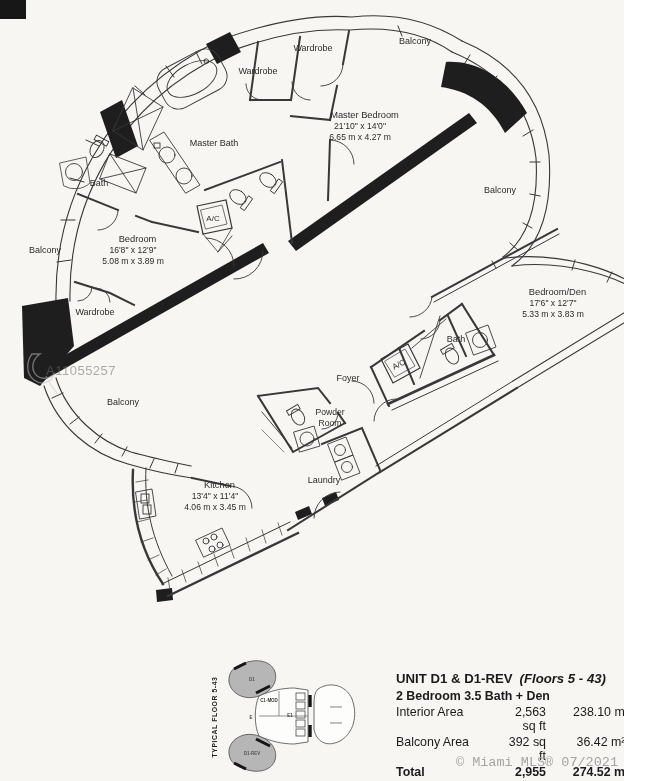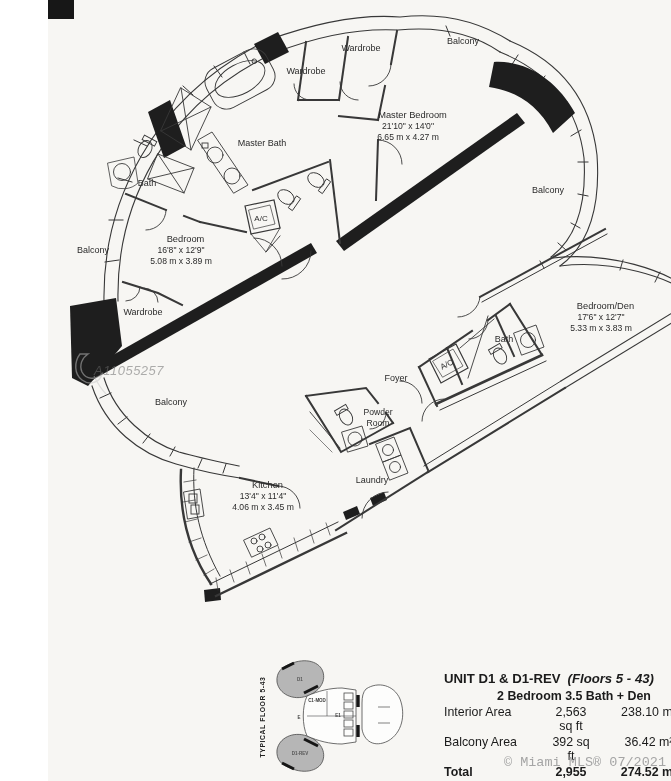--- a/index.html
+++ b/index.html
@@ -1,44 +1,44 @@
 <!DOCTYPE html>
 <html><head>
 <meta charset="utf-8">
 <style>
   html,body{margin:0;padding:0;}
   .stage{position:relative;width:624px;height:781px;background:#f7f6f3;overflow:hidden;
-         font-family:"Liberation Sans",sans-serif;color:#252525;margin-left:48px;}
+         font-family:"Liberation Sans",sans-serif;color:#252525;}
   .scan-artifact{position:absolute;left:0;top:0;width:26px;height:19px;background:#171717;}
   svg{display:block;}
   .plan-svg{position:absolute;left:0;top:0;}
   
   .lbl{position:absolute;transform:translate(-50%,-50%);font-size:9px;line-height:10px;
        white-space:nowrap;color:#2b2b2b;}
   .room{position:absolute;transform:translate(-50%,-50%);text-align:center;font-size:8.6px;
         line-height:11px;white-space:nowrap;color:#2b2b2b;}
   .room .rname{font-size:9.3px;padding-left:9px;}
   .rot{transform:translate(-50%,-50%) rotate(-27deg);}
   .watermark{position:absolute;left:46px;top:363px;font-size:13px;color:rgba(110,110,110,.55);
-             letter-spacing:.5px;font-style:italic;}
+             letter-spacing:.5px;}
   .wm-logo{position:absolute;left:24px;top:340px;opacity:.5;}
   
   .keyplan{position:absolute;left:212px;top:655px;}
   .kp-side{position:absolute;left:214px;top:717px;transform:translate(-50%,-50%) rotate(-90deg);
            font-size:6.8px;font-weight:bold;letter-spacing:.6px;color:#222;white-space:nowrap;}
   .kp-unit{position:absolute;transform:translate(-50%,-50%);font-size:4.5px;font-weight:bold;
            color:#3a3a3a;white-space:nowrap;}
   
   .info{position:absolute;left:396px;top:671px;width:260px;color:#1b1b1b;}
   .info-title{font-size:13.2px;font-weight:bold;white-space:nowrap;}
   .info-title .floors{font-style:italic;margin-left:7px;text-align:center;}
-  .info-sub{font-size:12.4px;font-weight:bold;margin-top:3px;text-align:center;}
+  .info-sub{font-size:12.4px;font-weight:bold;margin-top:3px;}
   .info-row{display:flex;font-size:12.4px;margin-top:2px;line-height:14px;}
   .info-row .c1{width:104px;}
-  .info-row .c2{width:46px;text-align:center;}
+  .info-row .c2{width:46px;text-align:right;}
   .info-row .c3{flex:1;text-align:center;}
   .info-row.total{font-weight:bold;}
   .footer{position:absolute;right:6px;top:755px;font-size:13.5px;color:#a5a5a5;font-family:Liberation Mono, monospace;}
 </style>
 </head>
 <body>
 
 <div class="stage">
 
   <div class="scan-artifact"></div>
@@ -291,21 +291,21 @@
   <div class="room" style="left:360px;top:126px">
     <div class="rname">Master Bedroom</div>
     <div>21'10" x 14'0"</div>
     <div>6.65 m x 4.27 m</div>
   </div>
   <div class="room" style="left:133px;top:250px">
     <div class="rname">Bedroom</div>
     <div>16'8" x 12'9"</div>
     <div>5.08 m x 3.89 m</div>
   </div>
-  <div class="room" style="left:553px;top:317px">
+  <div class="room" style="left:553px;top:303px">
     <div class="rname">Bedroom/Den</div>
     <div>17'6" x 12'7"</div>
     <div>5.33 m x 3.83 m</div>
   </div>
   <div class="room" style="left:215px;top:496px">
     <div class="rname">Kitchen</div>
     <div>13'4" x 11'4"</div>
     <div>4.06 m x 3.45 m</div>
   </div>
 

